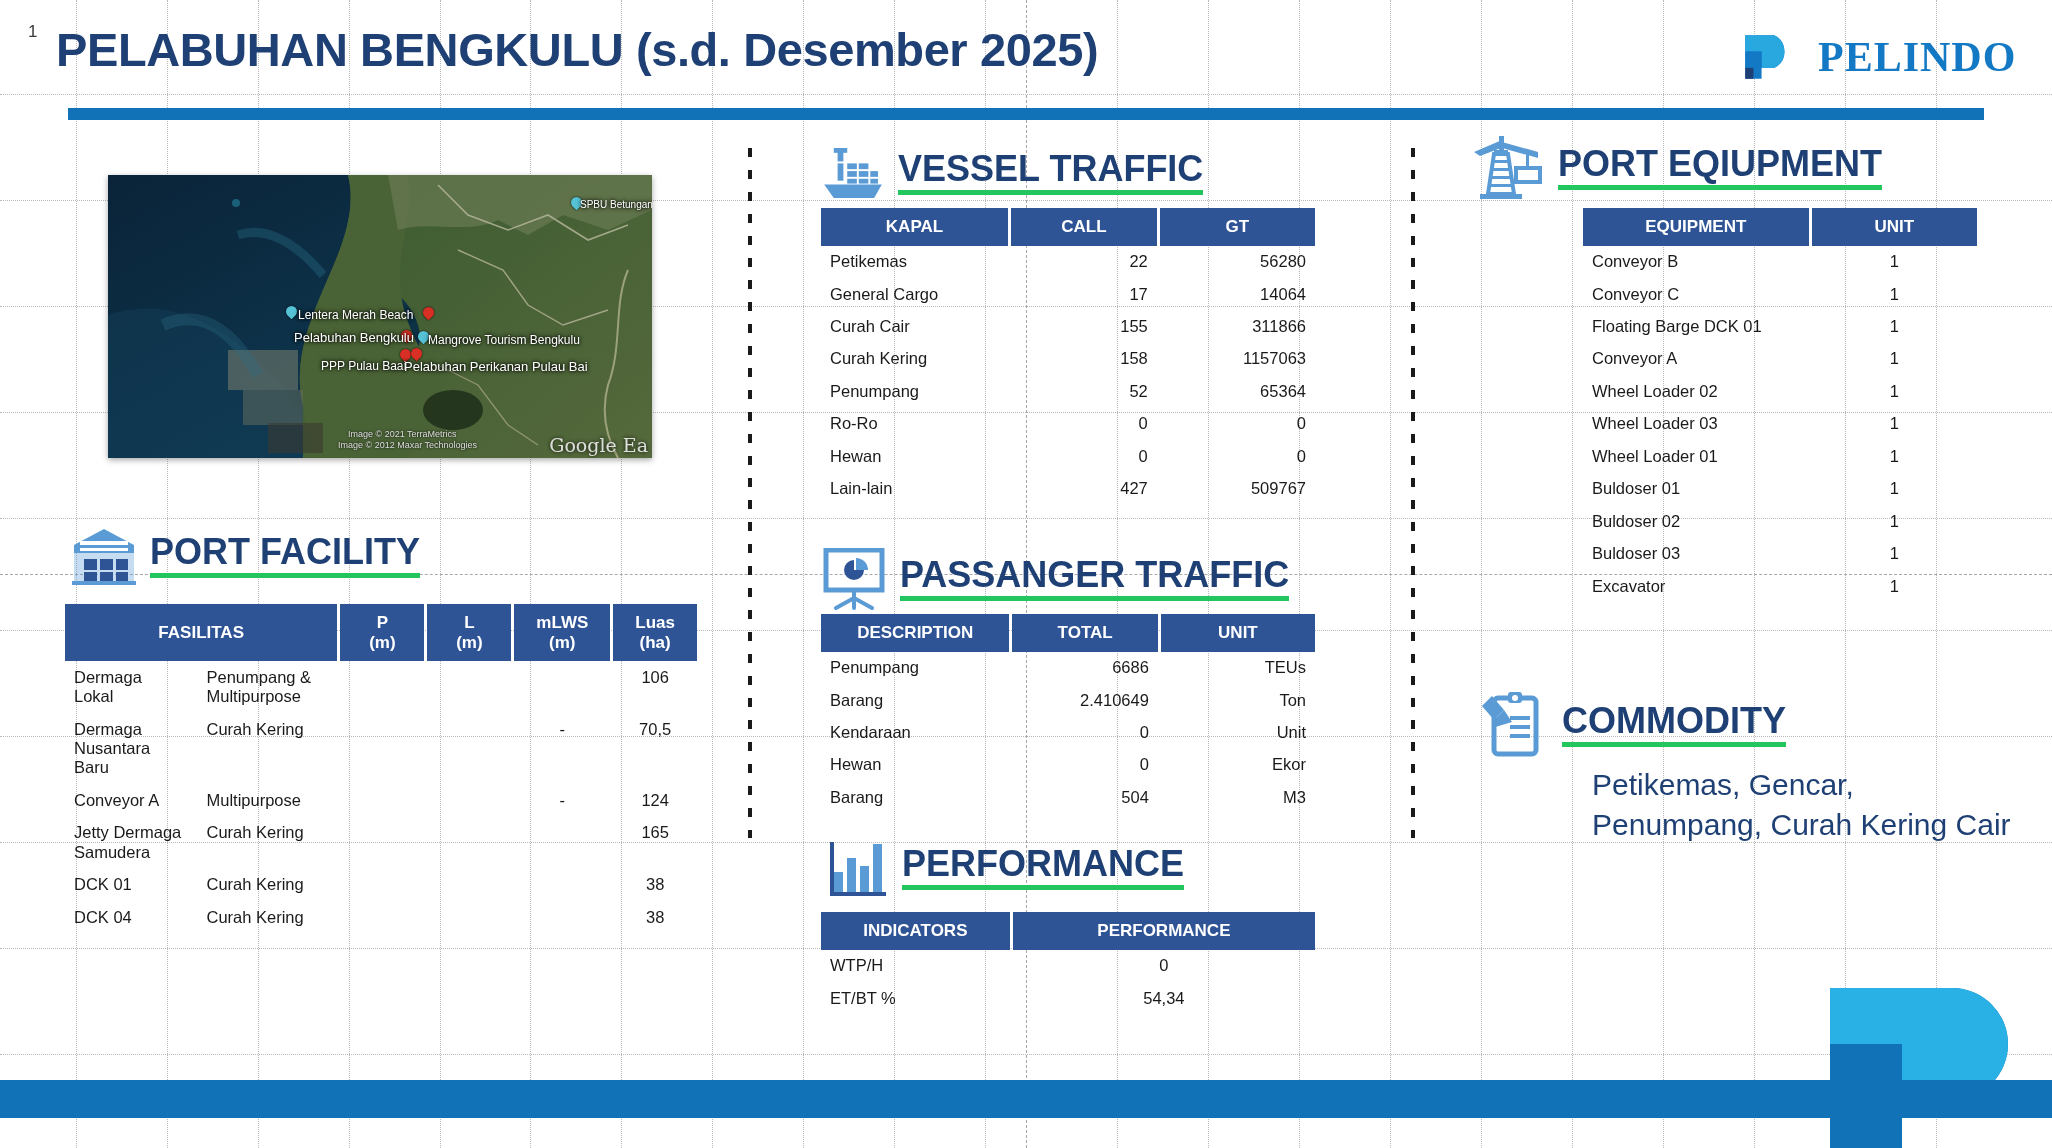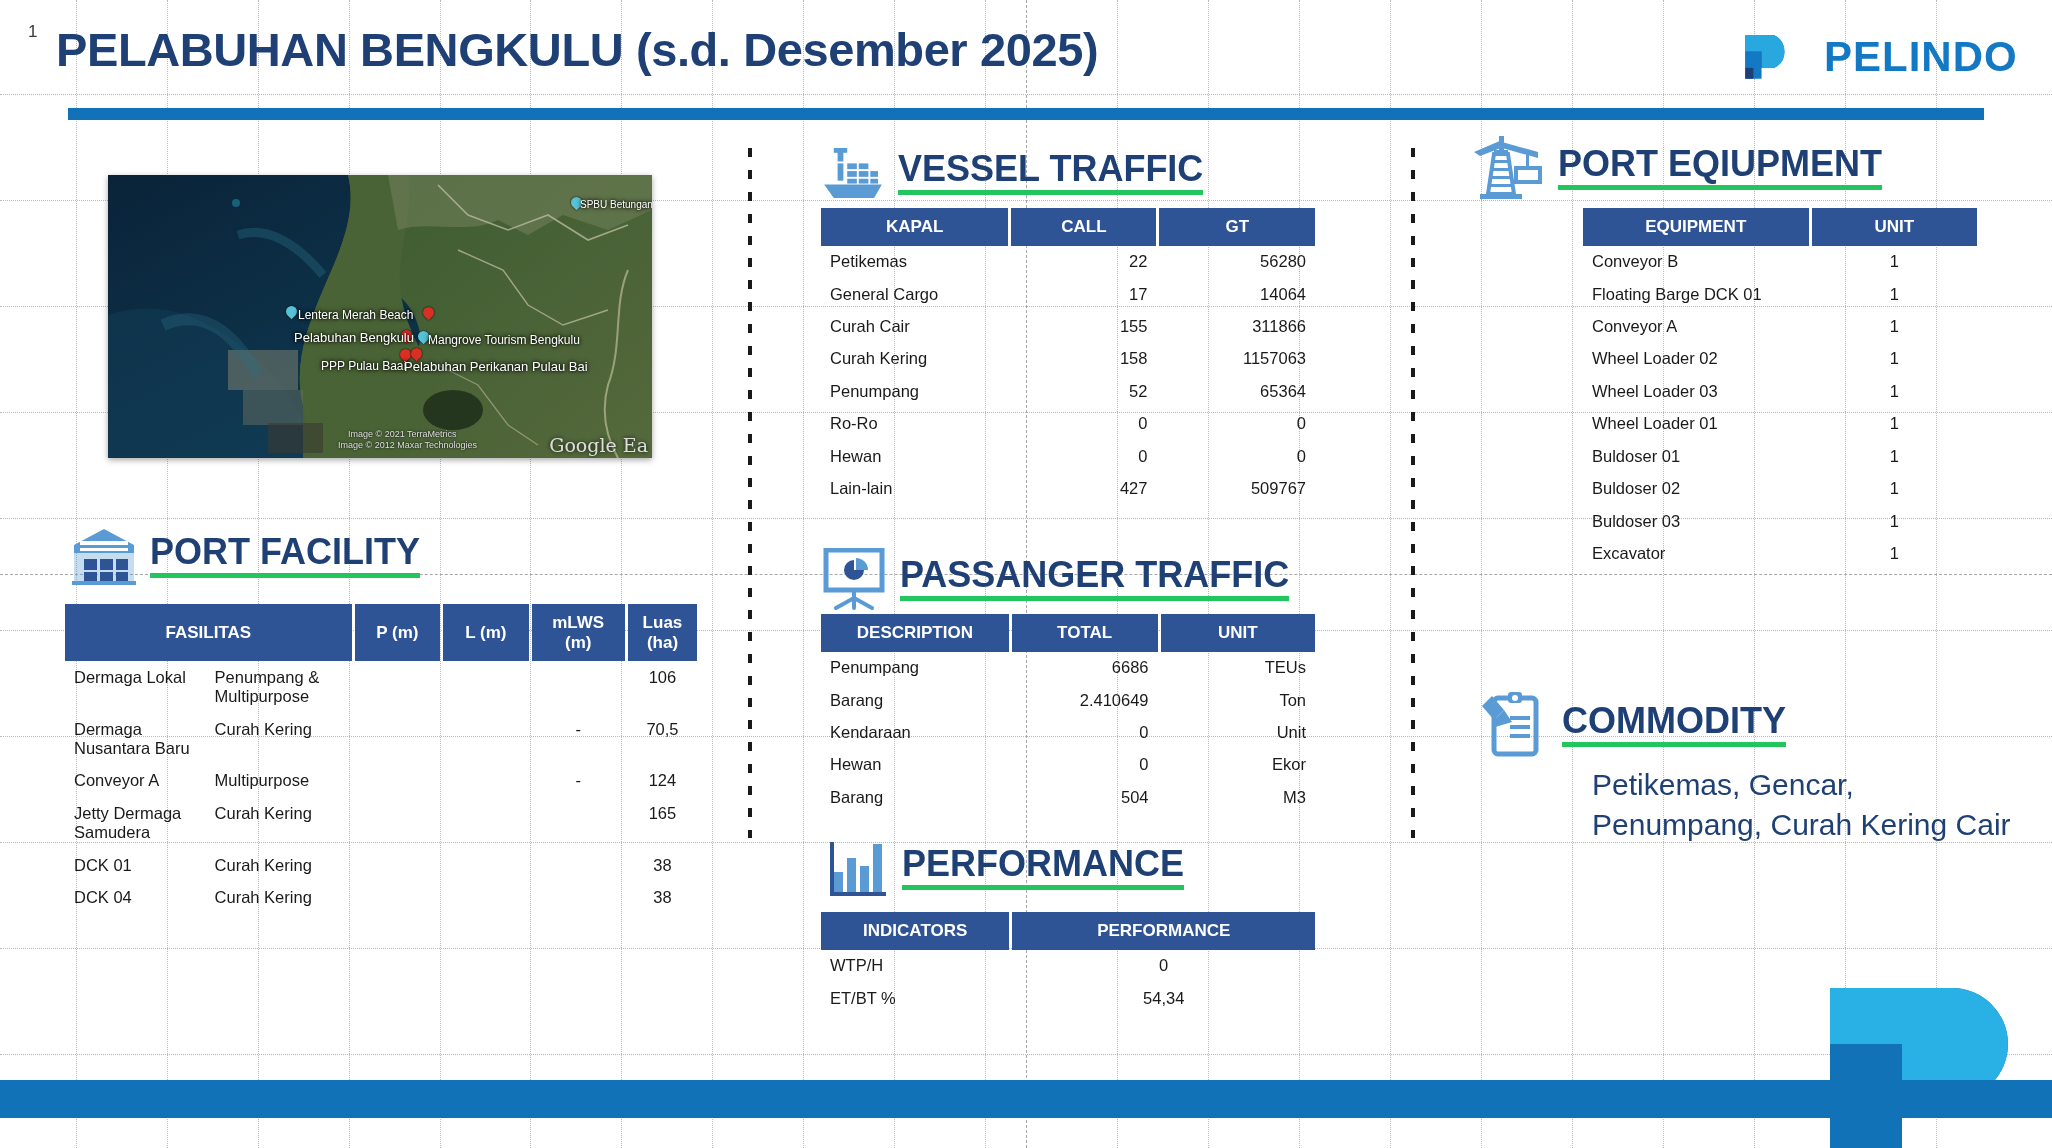--- a/index.html
+++ b/index.html
@@ -25,21 +25,21 @@
   
   .topbar{position:absolute;left:68px;top:108px;width:1916px;height:12px;background:#1272b8;z-index:3;}
   .botbar{position:absolute;left:0px;top:1080px;width:2052px;height:38px;background:#1272b8;z-index:3;}
 
   .slide-num{position:absolute;left:28px;top:22px;font-size:17px;color:#3a3a3a;z-index:4;}
 
   .title{position:absolute;left:56px;top:22px;font-size:47px;font-weight:bold;
       color:#1f4075;letter-spacing:-0.4px;white-space:nowrap;z-index:4;}
 
   
-  .logo{position:absolute;left:1738px;top:28px;z-index:4;display:flex;align-items:center;gap:28px;}
+  .logo{position:absolute;left:1738px;top:28px;z-index:4;display:flex;align-items:center;gap:22px;font-family:Liberation Serif, serif;}
   .logo-word{font-size:42px;font-weight:bold;color:#1479c4;letter-spacing:1px;}
 
   
   .map{position:absolute;left:108px;top:175px;width:544px;height:283px;z-index:3;
        box-shadow:0 2px 6px rgba(0,0,0,.35);overflow:hidden;background:#0c2740;}
   .map-label{position:absolute;color:#fff;font-size:12px;text-shadow:0 0 3px #000,0 0 5px #000;white-space:nowrap;}
   .pin{position:absolute;width:11px;height:11px;border-radius:50% 50% 50% 0;transform:rotate(-45deg);}
   .pin.red{background:#d93025;box-shadow:0 0 2px #000;}
   .pin.cyan{background:#56c2d6;box-shadow:0 0 2px #000;}
   .map-credit{position:absolute;color:#ddd;font-size:9px;text-shadow:0 0 3px #000;}
@@ -48,21 +48,21 @@
 
   
   .sec{position:absolute;z-index:4;display:flex;align-items:center;gap:14px;}
   .sec-title{font-size:36px;font-weight:bold;color:#1f4075;border-bottom:5px solid #22c55e;
              padding-bottom:2px;line-height:1.02;white-space:nowrap;}
   .sec-ico{flex:0 0 auto;display:block;}
 
   
   table.t{position:absolute;border-collapse:separate;border-spacing:3px 0;z-index:4;}
   table.t th{background:#2e5496;color:#fff;font-size:17px;font-weight:bold;
-             padding:9px 6px;text-align:center;line-height:1.15;}
+             padding:9px 22px;text-align:center;line-height:1.15;}
   table.t td{font-size:16.5px;color:#1a1a1a;padding:6.5px 9px;background:transparent;
              vertical-align:top;line-height:1.18;}
   .l{text-align:left;} .r{text-align:right;} .c{text-align:center;}
 
   
   .commodity-text{position:absolute;z-index:4;font-size:30px;color:#1f4075;line-height:1.32;width:430px;}
 
   
   .bigmark{position:absolute;right:0;bottom:0;width:250px;height:190px;z-index:2;overflow:hidden;}
 </style>
@@ -278,20 +278,24 @@
     <th>EQUIPMENT</th>
     <th>UNIT</th>
   </tr>
     </thead>
   <tbody>
     <tr>
         <td class="l">Conveyor B</td>
         <td class="c">1</td>
       </tr>
     <tr>
+        <td class="l">Conveyor C</td>
+        <td class="c">1</td>
+      </tr>
+    <tr>
         <td class="l">Floating Barge DCK 01</td>
         <td class="c">1</td>
       </tr>
     <tr>
         <td class="l">Conveyor A</td>
         <td class="c">1</td>
       </tr>
     <tr>
         <td class="l">Wheel Loader 02</td>
         <td class="c">1</td>

